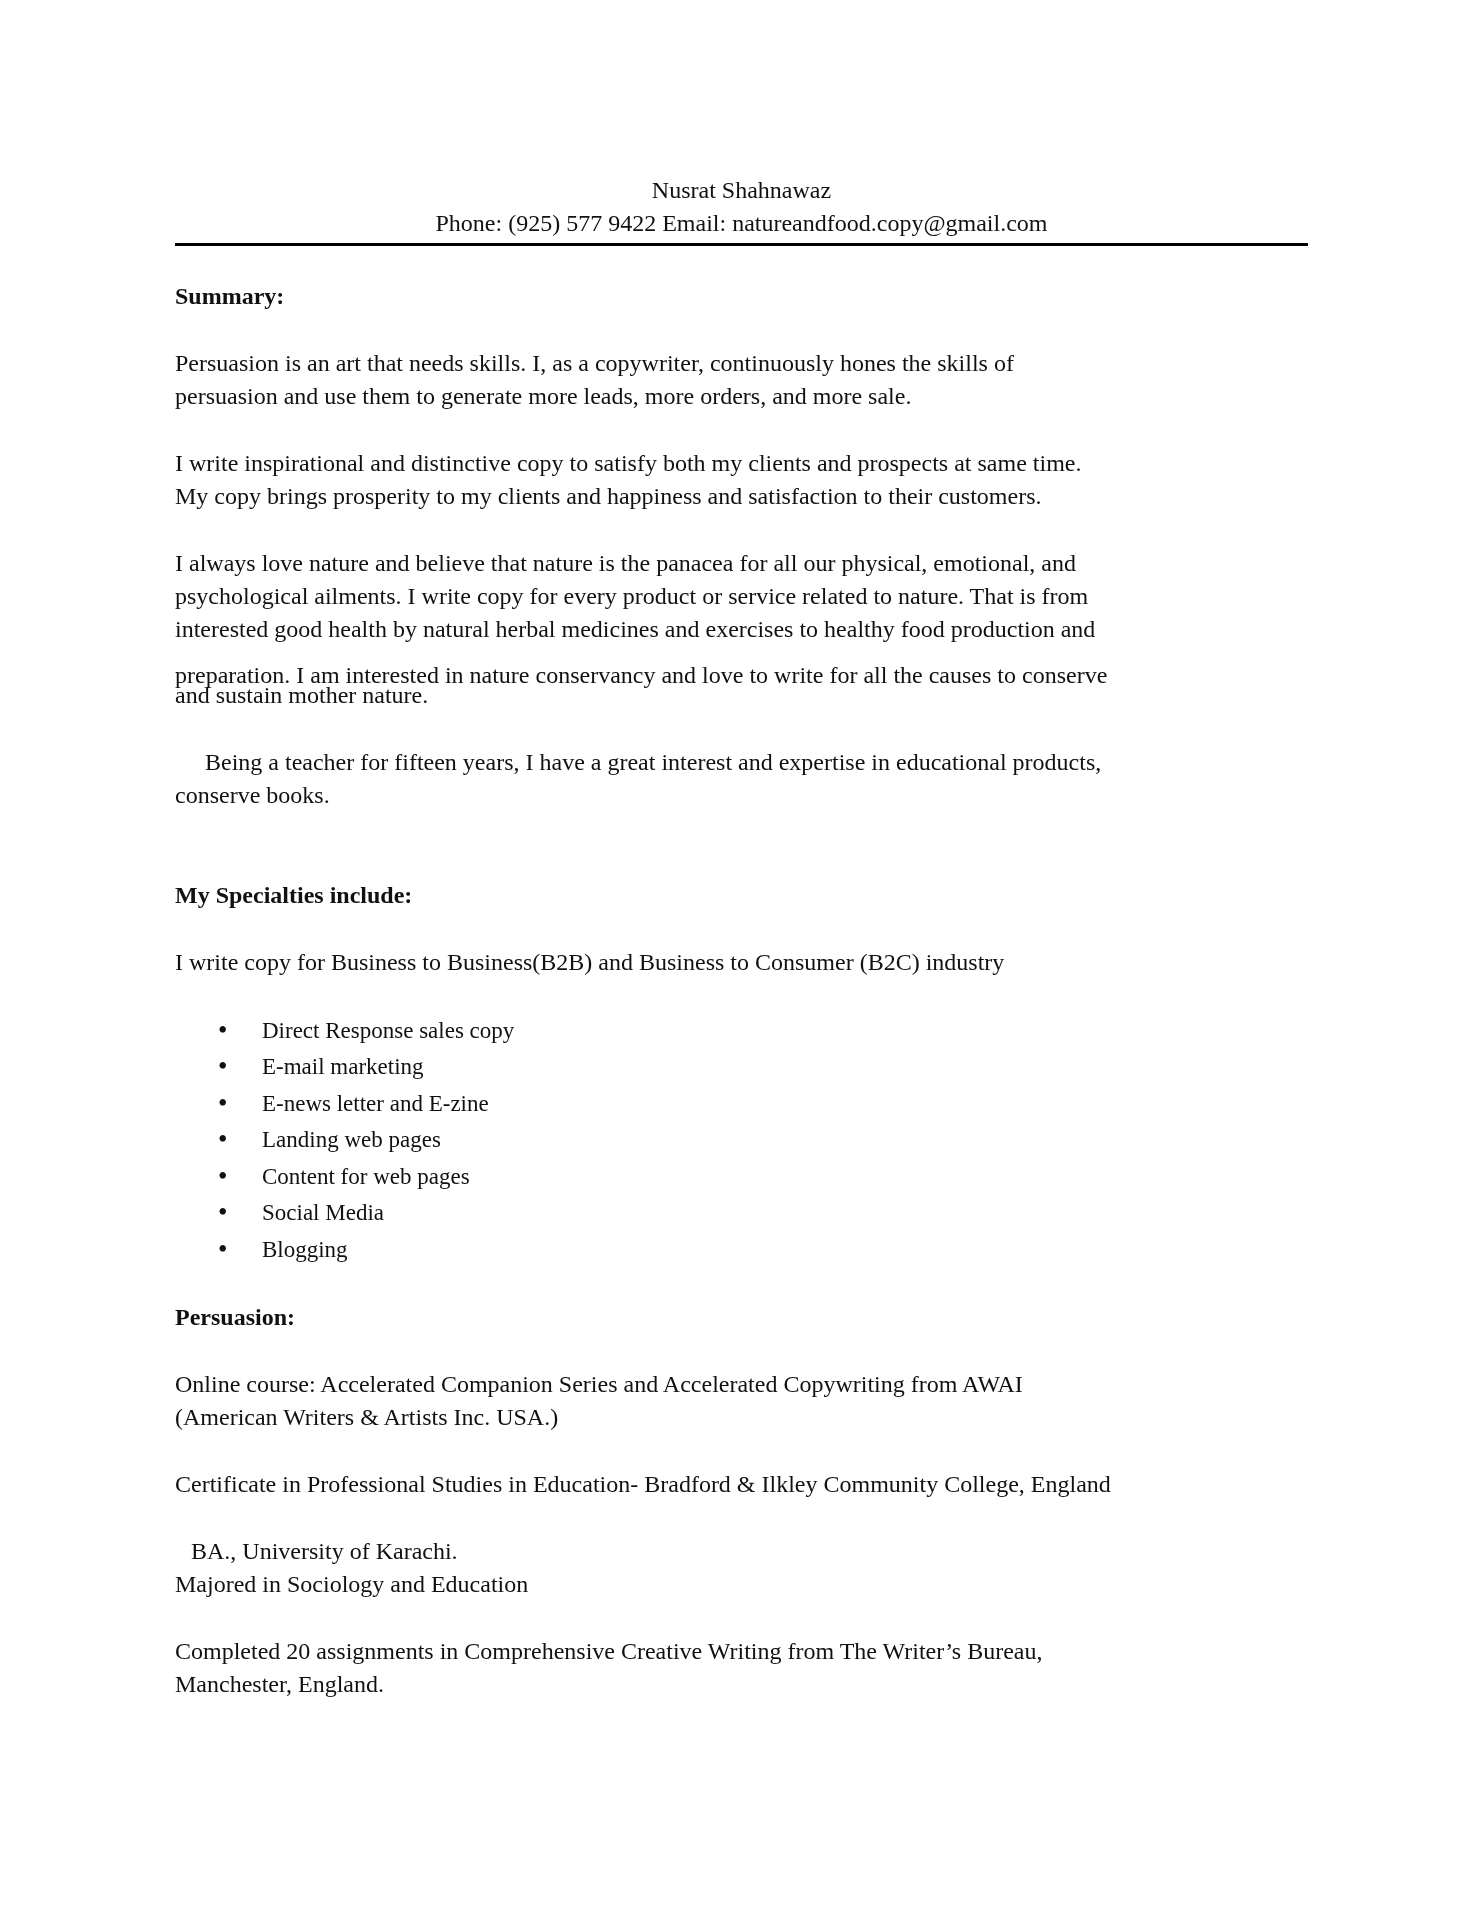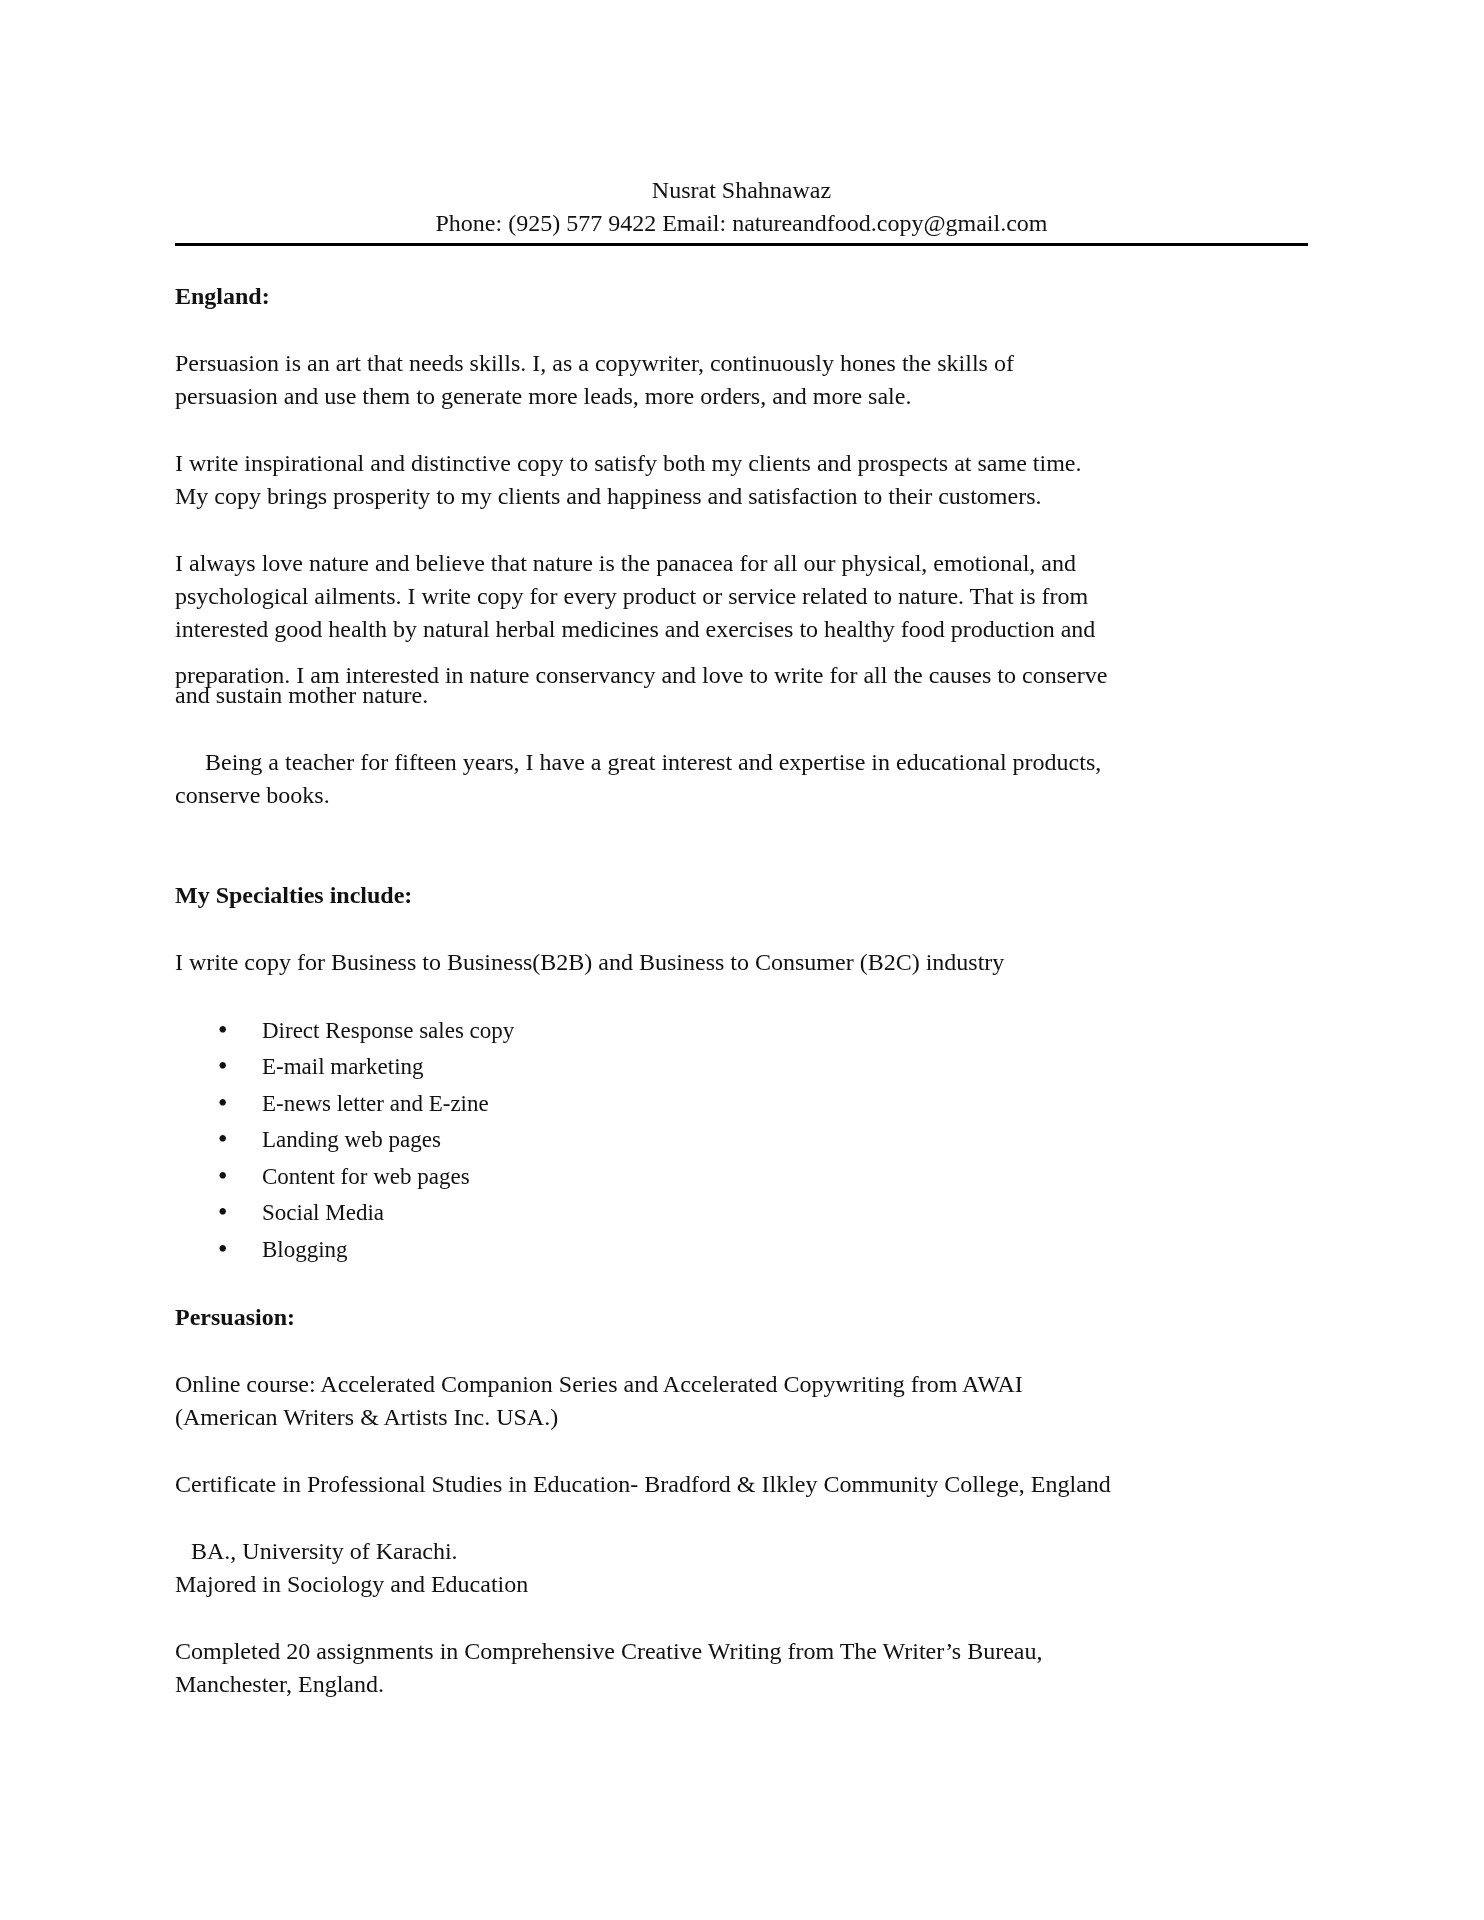--- a/index.html
+++ b/index.html
@@ -12,21 +12,21 @@
   .bullet { position: absolute; left: 218px; font-size: 27px; line-height: 33px; }
   .btext { position: absolute; left: 262px; font-size: 23px; line-height: 33px; white-space: nowrap; }
 </style>
 </head>
 <body>
 
 <div class="ln center" style="top:174px;">Nusrat Shahnawaz</div>
 <div class="ln center" style="top:207px;">Phone: (925) 577 9422  Email: natureandfood.copy@gmail.com</div>
 <div class="rule"></div>
 
-<div class="ln bold" style="top:280px;">England:</div>
+<div class="ln bold" style="top:280px;">Summary:</div>
 
 <div>
   <div class="ln" style="top:347px;">Persuasion is an art that needs skills. I, as a copywriter, continuously hones the skills of</div>
   <div class="ln" style="top:380px;">persuasion and use them to generate more leads, more orders, and more sale.</div>
 </div>
 <div>
   <div class="ln" style="top:447px;">I write inspirational and distinctive copy to satisfy both my clients and prospects at same time.</div>
   <div class="ln" style="top:480px;">My copy brings prosperity to my clients and happiness and satisfaction to their customers.</div>
 </div>
 <div>

